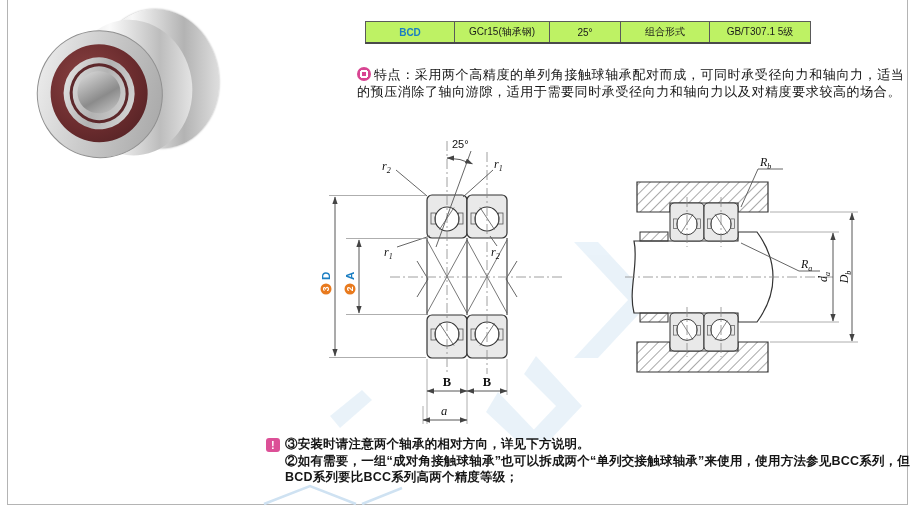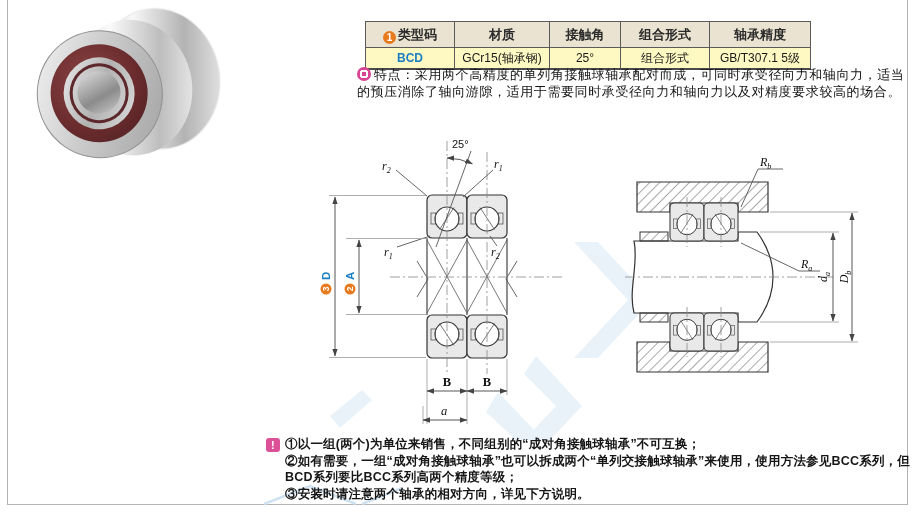--- a/index.html
+++ b/index.html
@@ -22,21 +22,21 @@
   .p-ring2{left:39px;top:44px;width:71px;height:72px;
           background:linear-gradient(120deg,#ededed,#b2b2b2 50%,#dedede)}
   .p-seal2{left:45px;top:50px;width:53px;height:54px;border:3px solid #5d282b;background:transparent}
   .p-bore{left:53px;top:58px;width:43px;height:42px;
           background:linear-gradient(160deg,#dcdcdc,#8b8b8b 60%,#c6c6c6)}
 
   
   table.spec{position:absolute;left:365px;top:21px;width:445px;border-collapse:collapse;table-layout:fixed}
   table.spec th,table.spec td{border:1px solid #5a5a5a;text-align:center;padding:0;overflow:hidden;white-space:nowrap}
   table.spec th{height:25px;background:#eae3d1;font-size:13px;color:#2b2b2b}
-  table.spec td{height:20px;font-size:12px;background:#fef9c3}
+  table.spec td{height:20px;font-size:10px;background:#bef264}
   table.spec tr.datarow{border-bottom:2px solid #4a4a4a}
   .obadge{display:inline-block;width:13px;height:13px;border-radius:50%;background:#e87a1e;color:#fff;
           font-size:10px;font-weight:bold;line-height:13px;text-align:center;margin-right:2px;vertical-align:-2px}
   .typecode{color:#1b7ec2;font-weight:bold}
   .mat{font-size:11px}
 
   
   .features{position:absolute;left:357px;top:67px;width:560px;font-size:13px;font-weight:normal;
             line-height:16.5px;letter-spacing:0.6px;color:#141414}
   .ficon{display:inline-block;width:14px;height:14px;border-radius:50%;margin-right:3px;vertical-align:-2px;
@@ -80,29 +80,20 @@
 
 <table class="spec">
   <colgroup>
       <col style="width:89px">
       <col style="width:95px">
       <col style="width:71px">
       <col style="width:89px">
       <col style="width:101px">
     </colgroup>
   <tbody>
-      <tr>
-    <th>
-      <span class="obadge">1</span><span>类型码</span>
-    </th>
-    <th>材质</th>
-    <th>接触角</th>
-    <th>组合形式</th>
-    <th>轴承精度</th>
-  </tr>
   <tr class="datarow">
     <td class="typecode">BCD</td>
     <td class="mat">GCr15(轴承钢)</td>
     <td>25°</td>
     <td>组合形式</td>
     <td class="mat">GB/T307.1 5级</td>
   </tr>
 </tbody>
   </table>
 
@@ -261,17 +252,16 @@
 </svg>
 
 <svg class="wm2" width="150" height="22" viewBox="0 0 150 22">
   <polyline points="2,20 48,2 94,20" fill="none" stroke="#cfe2f2" stroke-width="2.5"></polyline>
   <line x1="100" y1="20" x2="140" y2="4" stroke="#cfe2f2" stroke-width="2.5"></line>
 </svg>
 
 <div class="notes">
   <span class="nicon">!</span>
   <div class="ntext">
-    <div>①以一组(两个)为单位来销售，不同组别的“成对角接触球轴承”不可互换；</div>
+    <div>③安装时请注意两个轴承的相对方向，详见下方说明。</div>
     <div>②如有需要，一组“成对角接触球轴承”也可以拆成两个“单列交接触球轴承”来使用，使用方法参见BCC系列，但BCD系列要比BCC系列高两个精度等级；</div>
-    <div>③安装时请注意两个轴承的相对方向，详见下方说明。</div>
   </div>
 </div>
 
 </body></html>

